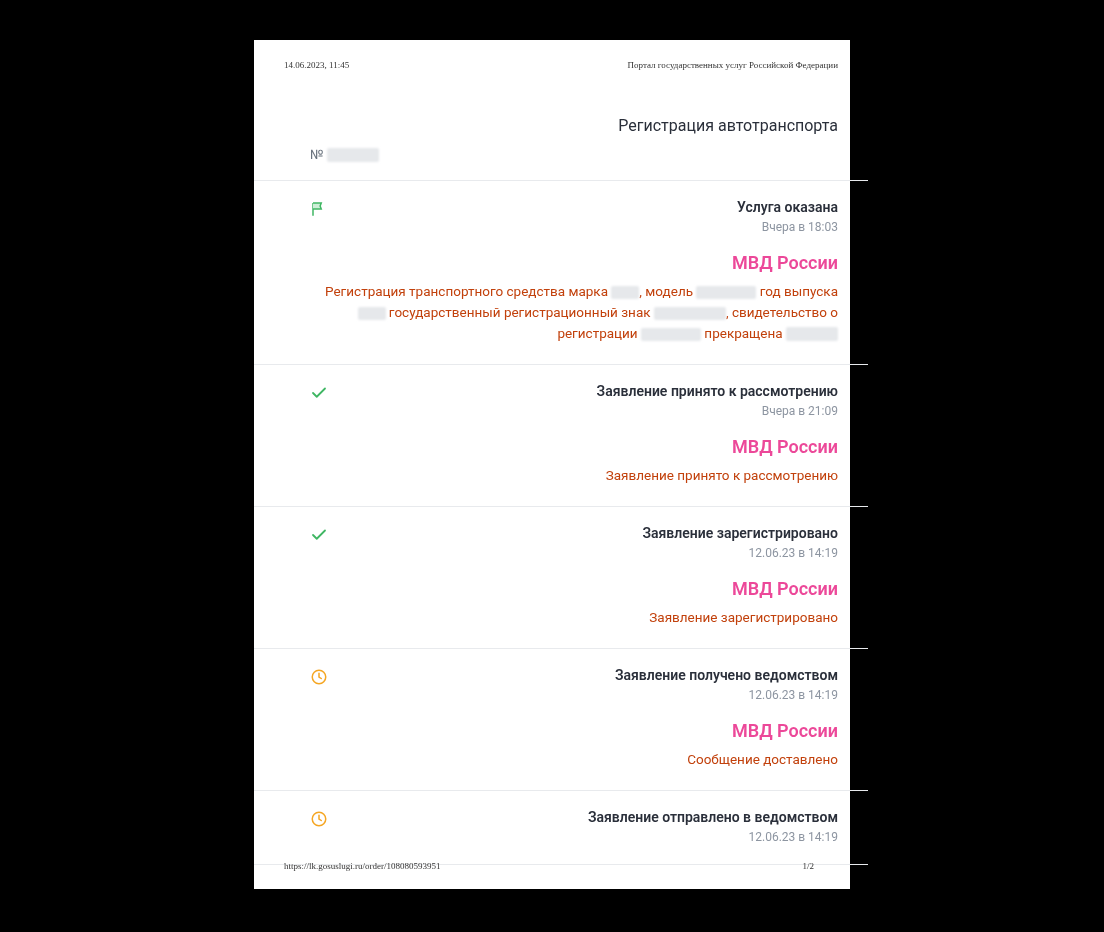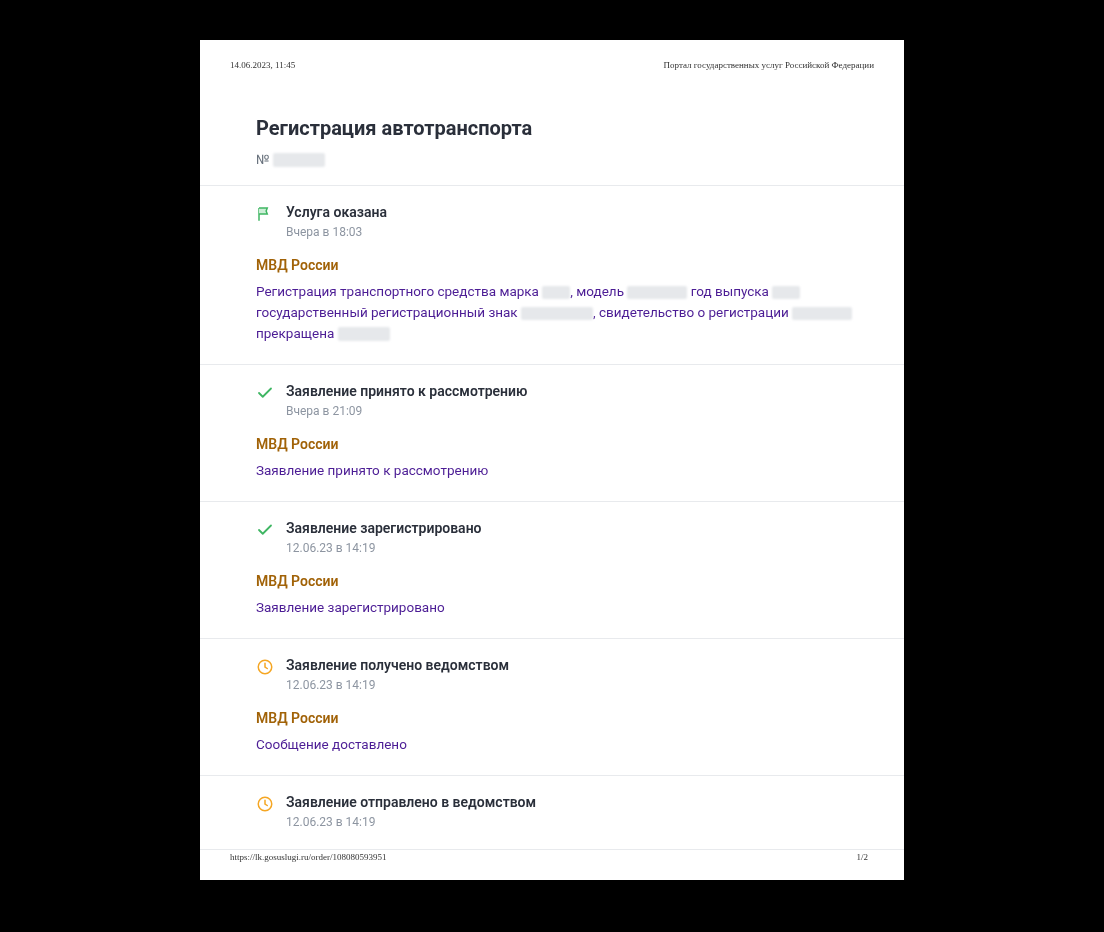--- a/index.html
+++ b/index.html
@@ -5,39 +5,40 @@
   * { margin: 0; padding: 0; box-sizing: border-box; }
   body {
     background: #000;
     display: flex;
     justify-content: center;
     align-items: flex-start;
     padding: 40px 0;
     font-family: -apple-system, BlinkMacSystemFont, "Segoe UI", Roboto, Arial, sans-serif;
   }
   .page {
-    width: 704px;
+    width: 596px;
     background: #fff;
     box-shadow: 0 2px 12px rgba(0,0,0,0.4);
-    padding: 20px 30px 24px 30px;
+    padding: 20px 12px 24px 30px;
     position: relative;
     min-height: 840px;
+    text-align: right;
   }
   .print-header {
     display: flex;
     justify-content: space-between;
     font-size: 9px;
     color: #333;
     font-family: "Times New Roman", serif;
     margin-bottom: 46px;
   }
   .title-block { padding-left: 26px; margin-bottom: 18px; }
   .page-title {
-    font-size: 20px;
-    font-weight: 700;
+    font-size: 16px;
+    font-weight: 400;
     color: #2a2f3a;
     margin-bottom: 12px;
   }
   .order-no {
     font-size: 13px;
     color: #68717c;
     display: flex;
     align-items: center;
     gap: 4px;
   }
@@ -80,28 +81,28 @@
     margin-bottom: 5px;
   }
   .status-time {
     font-size: 12px;
     color: #8d95a1;
   }
   .status-body {
     margin-top: 18px;
   }
   .status-body-title {
-    font-size: 14px;
+    font-size: 18px;
     font-weight: 600;
-    color: #a16207;
+    color: #ec4899;
     margin-bottom: 8px;
   }
   .status-body-text {
     font-size: 13.5px;
-    color: #4c1d95;
+    color: #c2410c;
     line-height: 1.55;
   }
   .print-footer {
     position: absolute;
     left: 30px;
     right: 36px;
     bottom: 18px;
     display: flex;
     justify-content: space-between;
     font-size: 9px;

